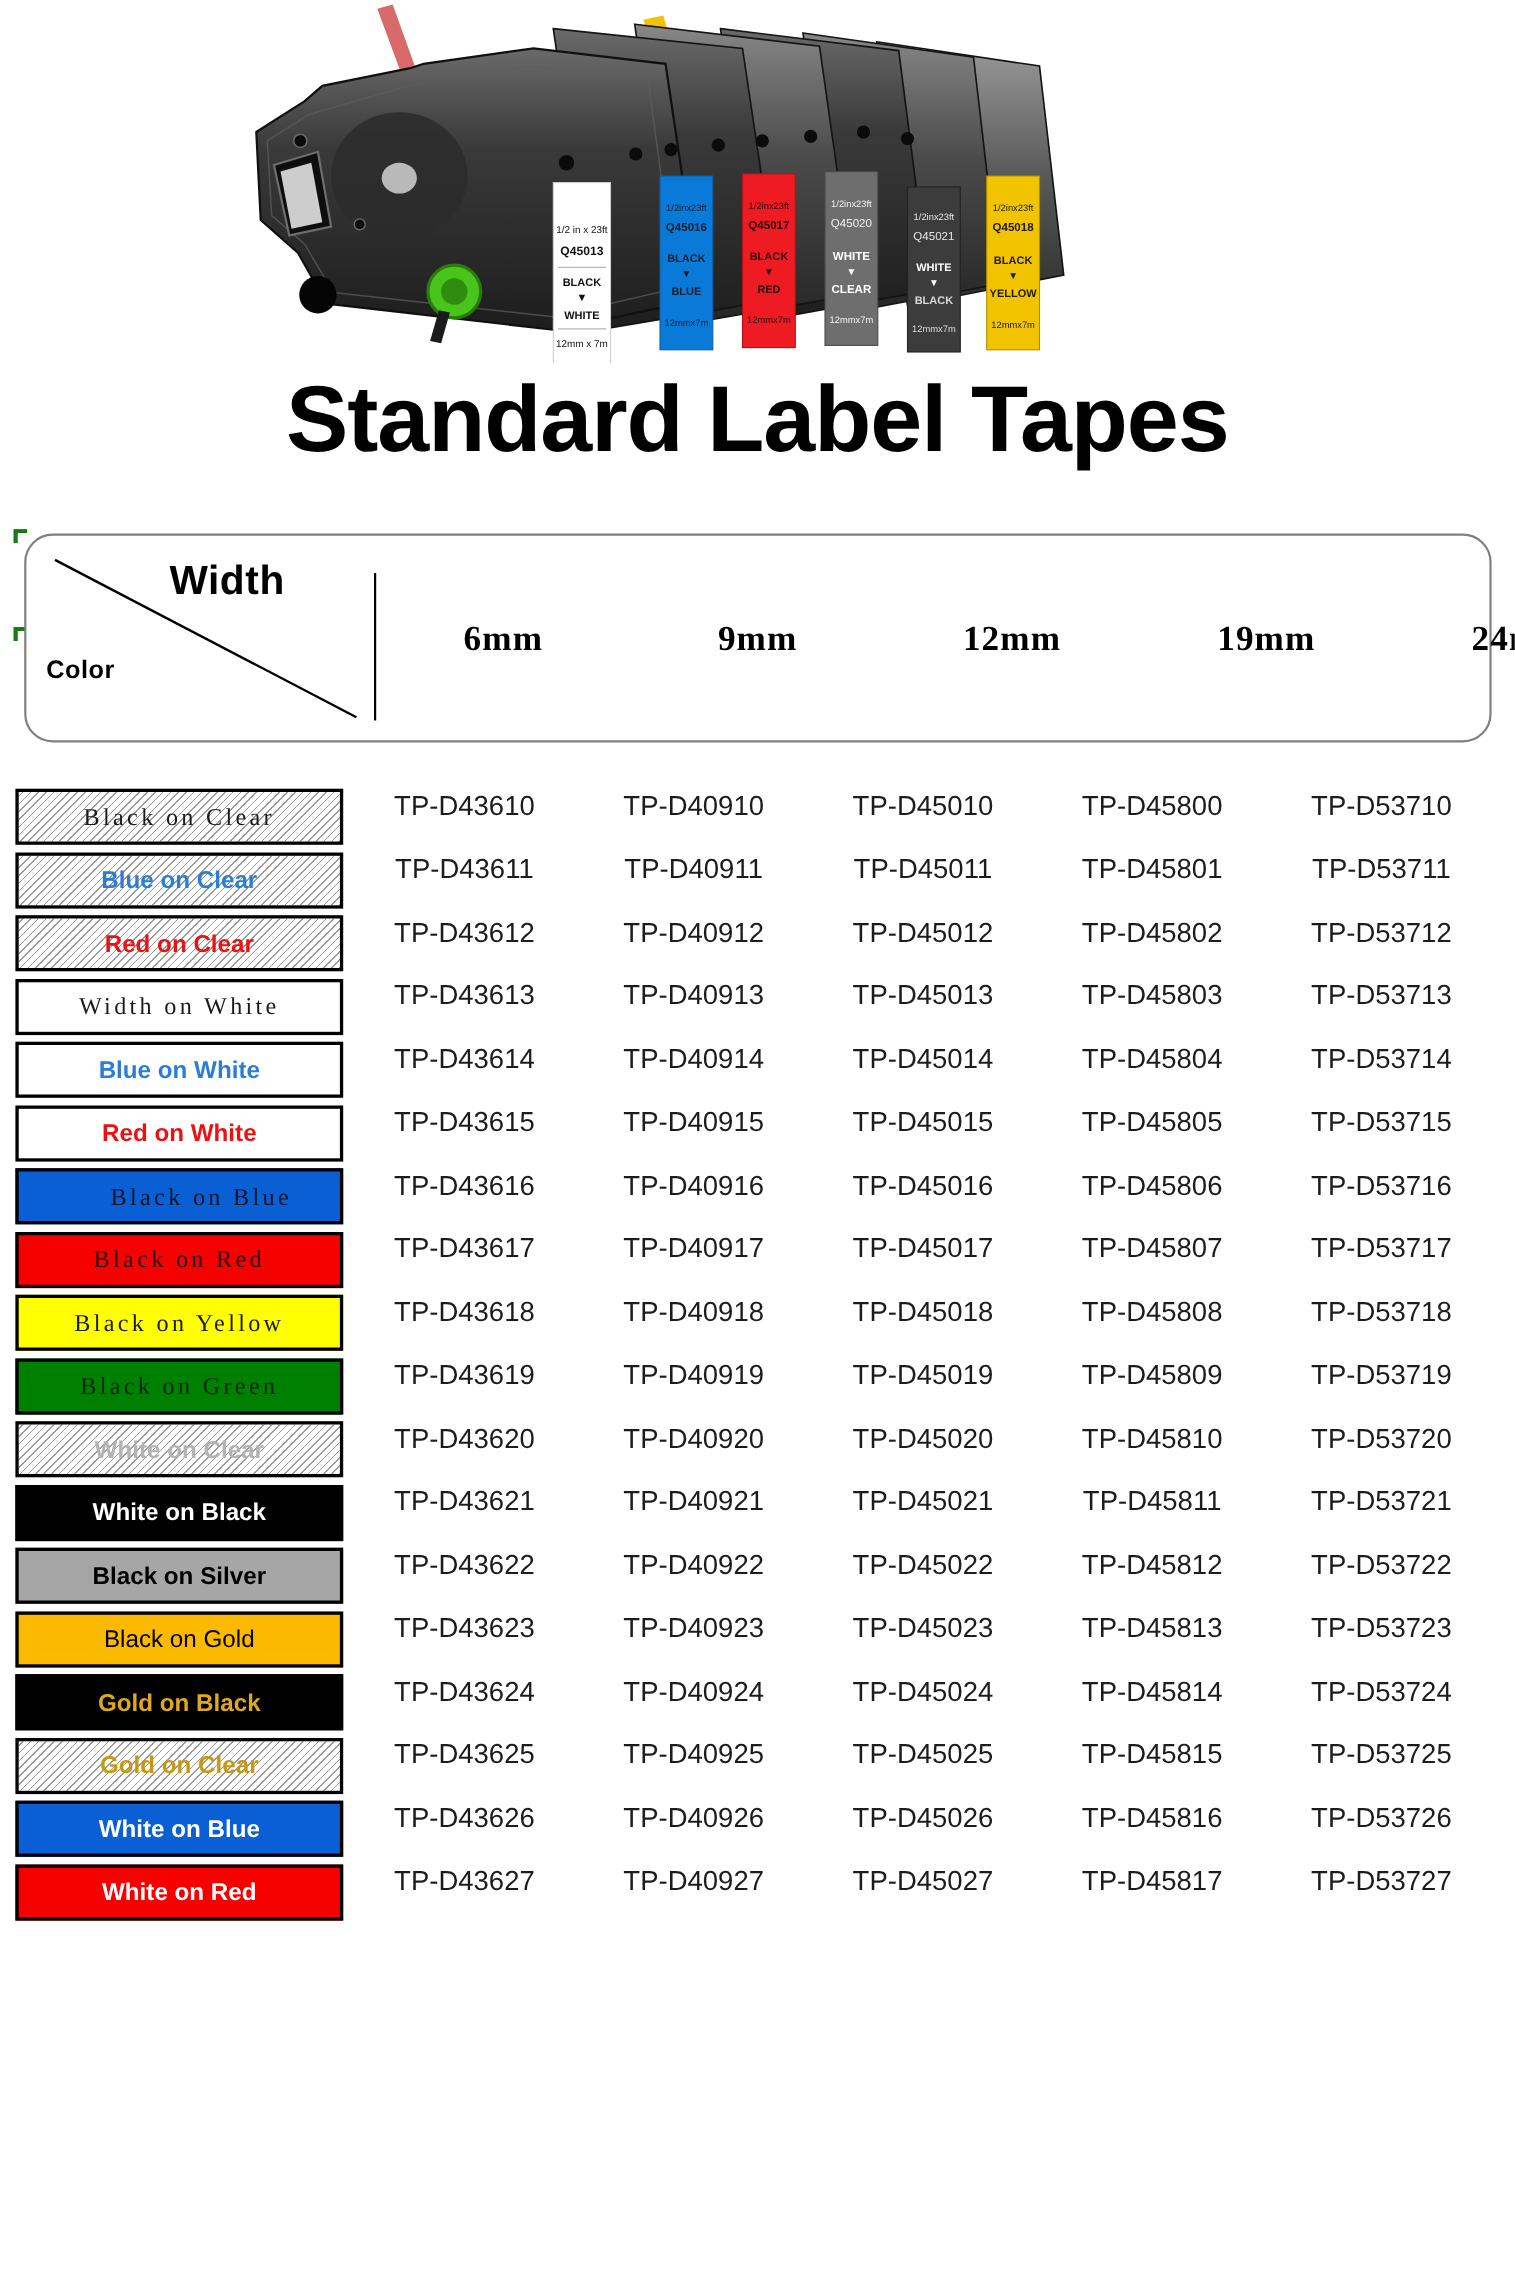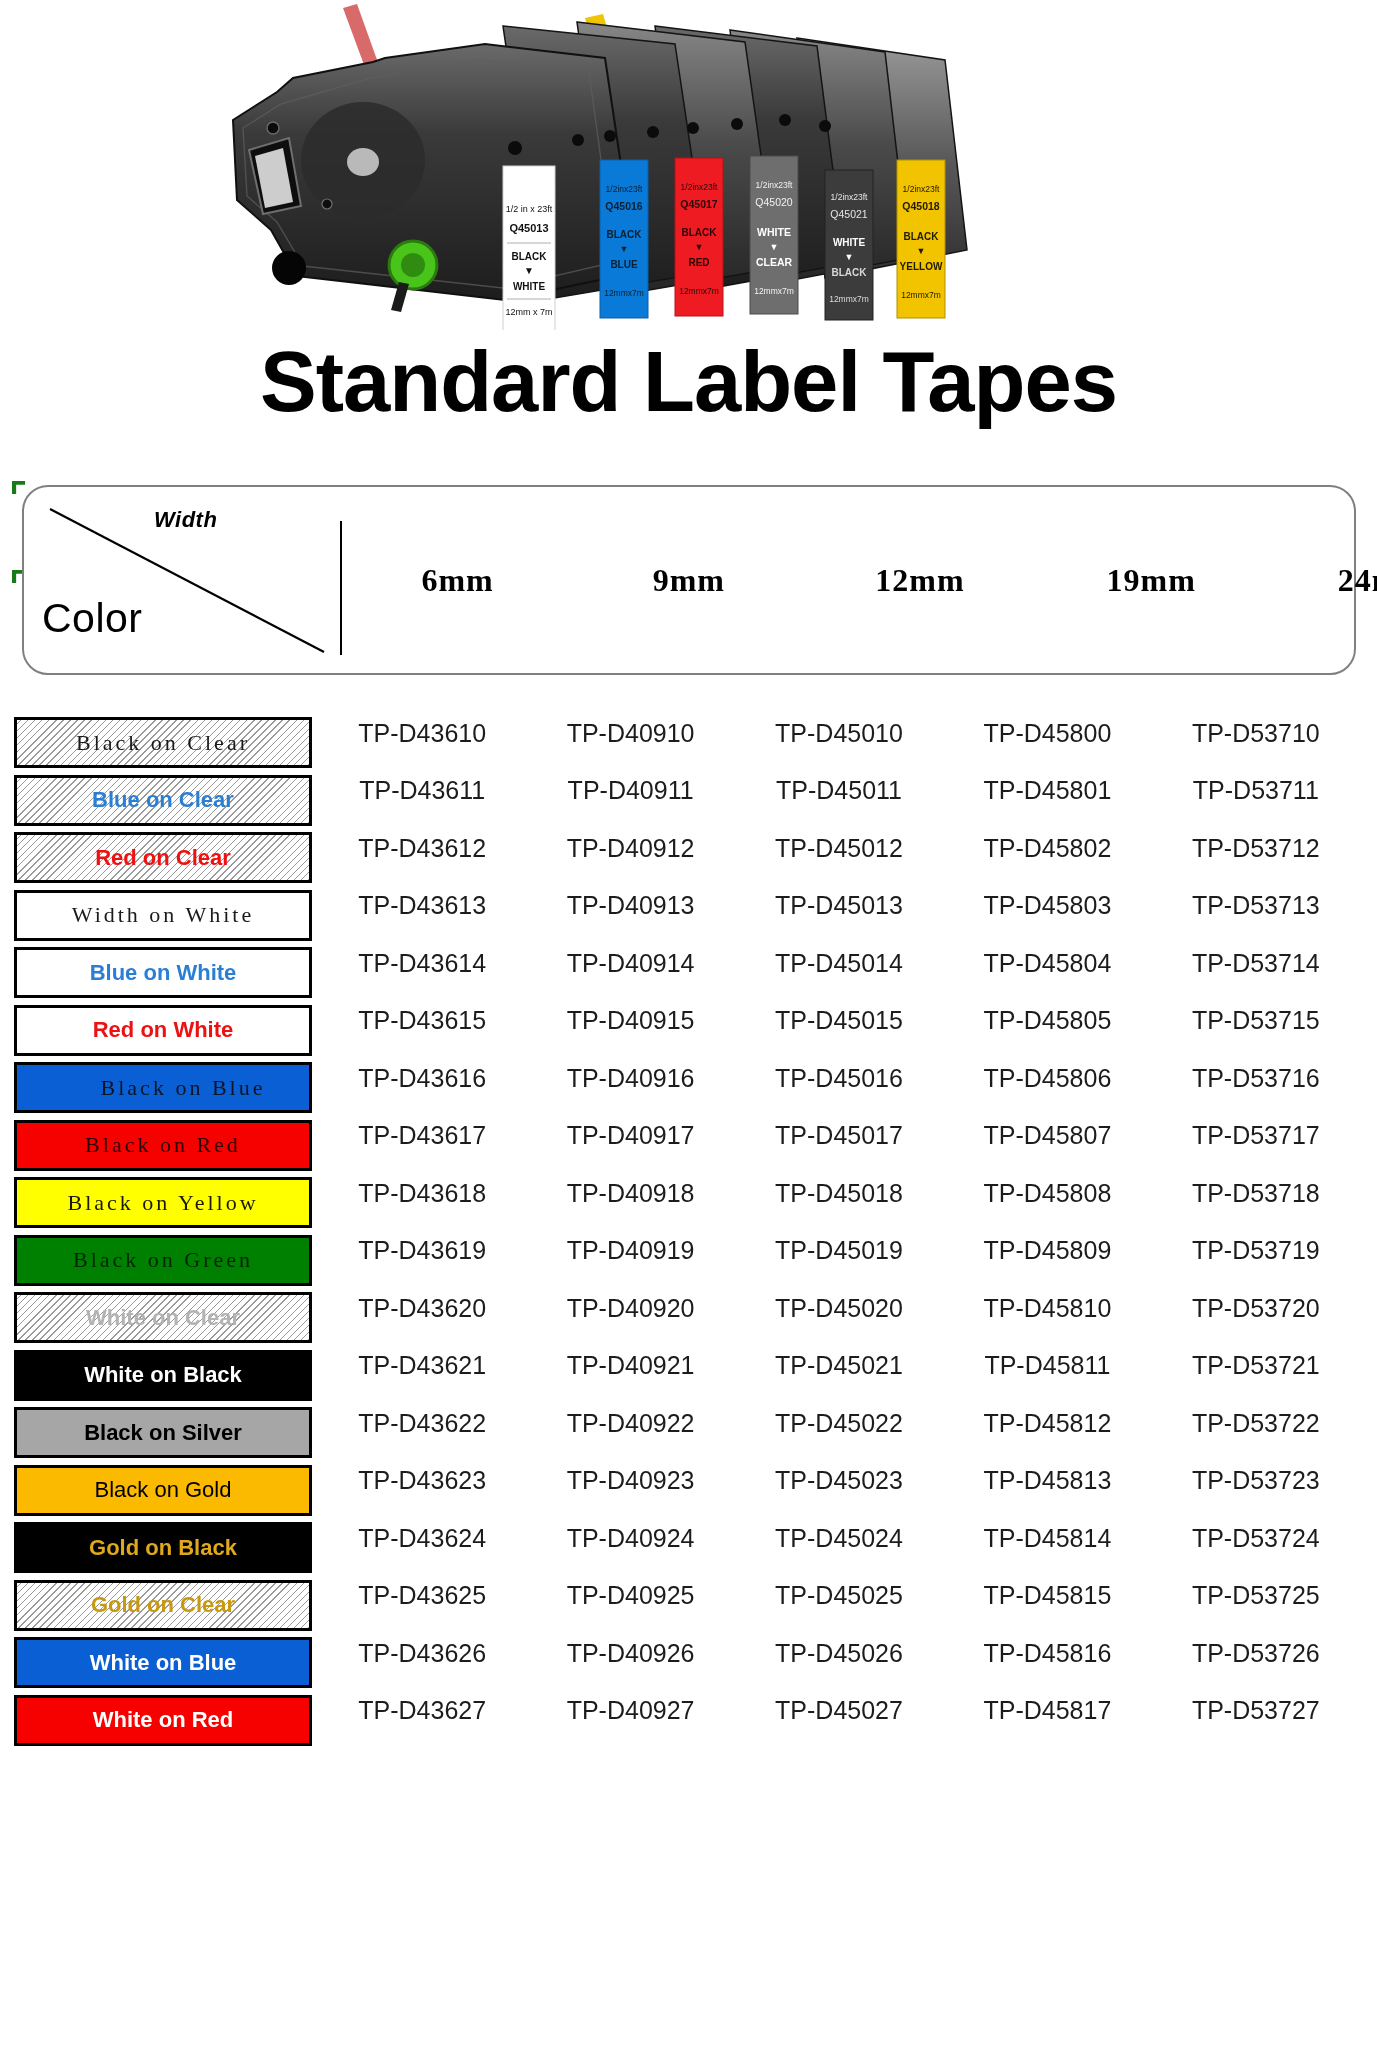--- a/index.html
+++ b/index.html
@@ -57,31 +57,30 @@
     position: absolute;
     left: 0; top: 0;
     width: 320px; height: 186px;
     pointer-events: none;
   }
   #header-width-label {
     position: absolute;
     left: 130px;
     top: 20px;
     font-weight: bold;
-    font-size: 22px;
+    font-size: 37px;
     color: #000;
     letter-spacing: 0.5px;
-    font-style: italic;
   }
   #header-color-label {
     position: absolute;
     left: 18px;
     top: 108px;
-    font-weight: normal;
-    font-size: 41px;
+    font-weight: bold;
+    font-size: 23px;
     color: #000;
     letter-spacing: 0.5px;
   }
   #header-vrule {
     position: absolute;
     left: 316px;
     top: 34px;
     width: 2px;
     height: 134px;
     background: #000;

